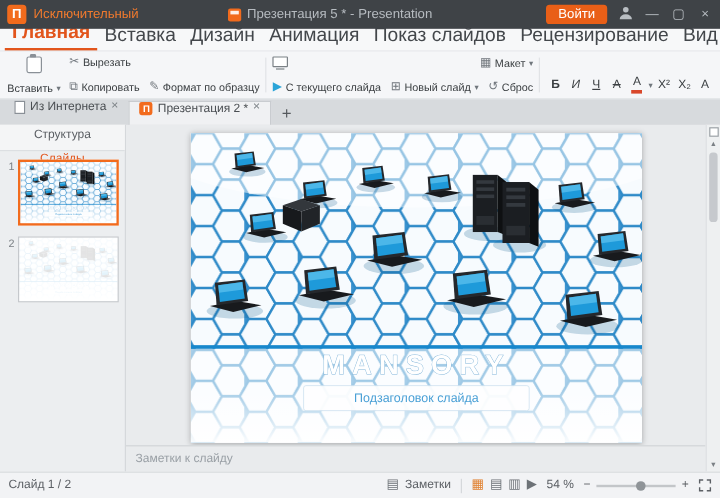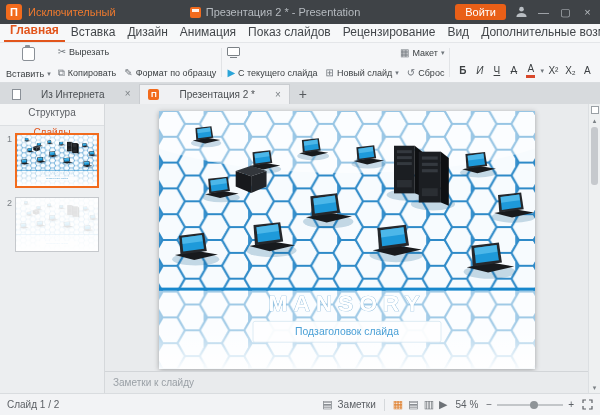--- a/index.html
+++ b/index.html
@@ -13,21 +13,21 @@
   .tb-center { position:absolute; left:120px; right:170px; top:0; bottom:0; display:flex; justify-content:center; align-items:center; gap:5px; pointer-events:none; }
   .doc-ico { width:11px; height:11px; background:#f26b1d; border-radius:2px; position:relative; }
   .doc-ico::after { content:""; position:absolute; left:2px; top:2px; right:2px; height:3px; background:#fff; opacity:.9; }
   .tb-title { color:#b6bbc0; font-size:11px; white-space:nowrap; overflow:hidden; }
   .tb-right { margin-left:auto; display:flex; align-items:center; gap:9px; z-index:1; }
   .login-btn { background:#e95f17; color:#fff; font-size:11px; padding:2px 10px; border-radius:3px;margin-left:18px; }
   .tb-icon { color:#b9bec3; font-size:11px; width:13px; text-align:center; line-height:1; }
 
   
   .menubar { height:19px; background:#f7f8f9; display:flex; align-items:flex-end; padding:0 4px; border-bottom:1px solid #e4e6e9; flex:0 0 auto; }
-  .mtab { font-size:12px; color:#43474b; padding:2px 6px 3px; white-space:nowrap; }
+  .mtab { font-size:16px; color:#43474b; padding:2px 6px 3px; white-space:nowrap; }
   .mtab.active { color:#e2551c; font-weight:bold; border-bottom:2px solid #e2551c; }
 
   
   .ribbon { height:40px; background:#f5f6f8; border-bottom:1px solid #d9dcdf; display:flex; align-items:stretch; padding:2px 4px; gap:5px; overflow:hidden; flex:0 0 auto; }
   .rsep { width:1px; background:#e1e3e6; margin:3px 0; flex:0 0 auto; }
   .paste-group { display:flex; flex-direction:column; align-items:center; justify-content:space-between; padding:2px 2px 1px; }
   .clip { width:13px; height:14px; border:1.5px solid #8a9097; border-radius:2px; background:#fff; position:relative; }
   .clip::before { content:""; position:absolute; top:-3px; left:2px; width:5px; height:3px; background:#8a9097; border-radius:1px; }
   .stack { display:flex; flex-direction:column; justify-content:space-between; padding:2px 0; }
   .rrow { display:flex; align-items:center; gap:8px; }
@@ -39,21 +39,21 @@
   .fmt { display:flex; flex-direction:column; justify-content:flex-end; padding:2px 0; }
   .fmt-row { display:flex; align-items:center; gap:2px; }
   .fbtn { min-width:15px; height:15px; font-size:10px; color:#3c4043; display:flex; flex-direction:column; align-items:center; justify-content:center; line-height:1; }
   .fbtn.b { font-weight:bold; } .fbtn.i { font-style:italic; } .fbtn.u { text-decoration:underline; } .fbtn.s { text-decoration:line-through; }
   .fbtn.colorbar::after { content:""; width:9px; height:3px; background:#d9482b; margin-top:1px; }
   .drop { font-size:7px; color:#70767c; }
   .rc { display:flex; flex-direction:column; justify-content:space-between; padding:3px 2px; margin-left:auto; }
 
   
   .doctabs { height:21px; background:#d7dadd; display:flex; align-items:flex-end; padding-left:4px; gap:1px; flex:0 0 auto; }
-  .dtab { display:flex; align-items:center; gap:20px; font-size:10px; color:#4a4e52; padding:0 8px; height:20px; white-space:nowrap; }
+  .dtab { display:flex; gap:4px; font-size:10px; color:#4a4e52; padding:0 8px; height:20px; white-space:nowrap; }
   .dtab.active { background:#f0f1f3; border:1px solid #c9ccd0; border-bottom:none; }
   .page-ico { width:9px; height:11px; background:#fff; border:1px solid #8a9097; }
   .ptab-ico { width:11px; height:11px; background:#f26b1d; border-radius:2px; color:#fff; font-size:8px; font-weight:bold; display:flex; align-items:center; justify-content:center; }
   .tab-x { color:#7b8085; font-size:10px; line-height:1; }
   .newtab { font-size:14px; color:#55595d; padding:0 8px 2px; }
 
   
   .workspace { flex:1; display:flex; min-height:0; }
   .sidebar { width:105px; background:#eceef0; border-right:1px solid #d5d8db; display:flex; flex-direction:column; flex:0 0 auto; }
   .side-tabs { height:22px; background:#f4f5f6; display:flex; align-items:center; padding:0 5px; gap:4px; border-bottom:1px solid #dcdfe2;flex-direction:column; }
@@ -154,21 +154,21 @@
   </defs>
 </svg>
 
 <div class="app">
 
   <div class="titlebar">
     <div class="logo">П</div>
     <span class="app-name">Исключительный</span>
     <div class="tb-center">
       <span class="doc-ico"></span>
-      <span class="tb-title">Презентация 2 * - Presentation</span>
+      <span class="tb-title">Презентация 5 * - Presentation</span>
     </div>
     <div class="tb-right">
       <span class="login-btn">Войти</span>
       <span class="tb-icon">
         <svg width="13" height="13" viewBox="0 0 14 14">
             <circle cx="7" cy="4.5" r="2.5" fill="#b9bec3"></circle>
             <path d="M1.5 13 a5.5 4.5 0 0 1 11 0 Z" fill="#b9bec3"></path>
           </svg>
       </span>
       <span class="tb-icon">—</span>

